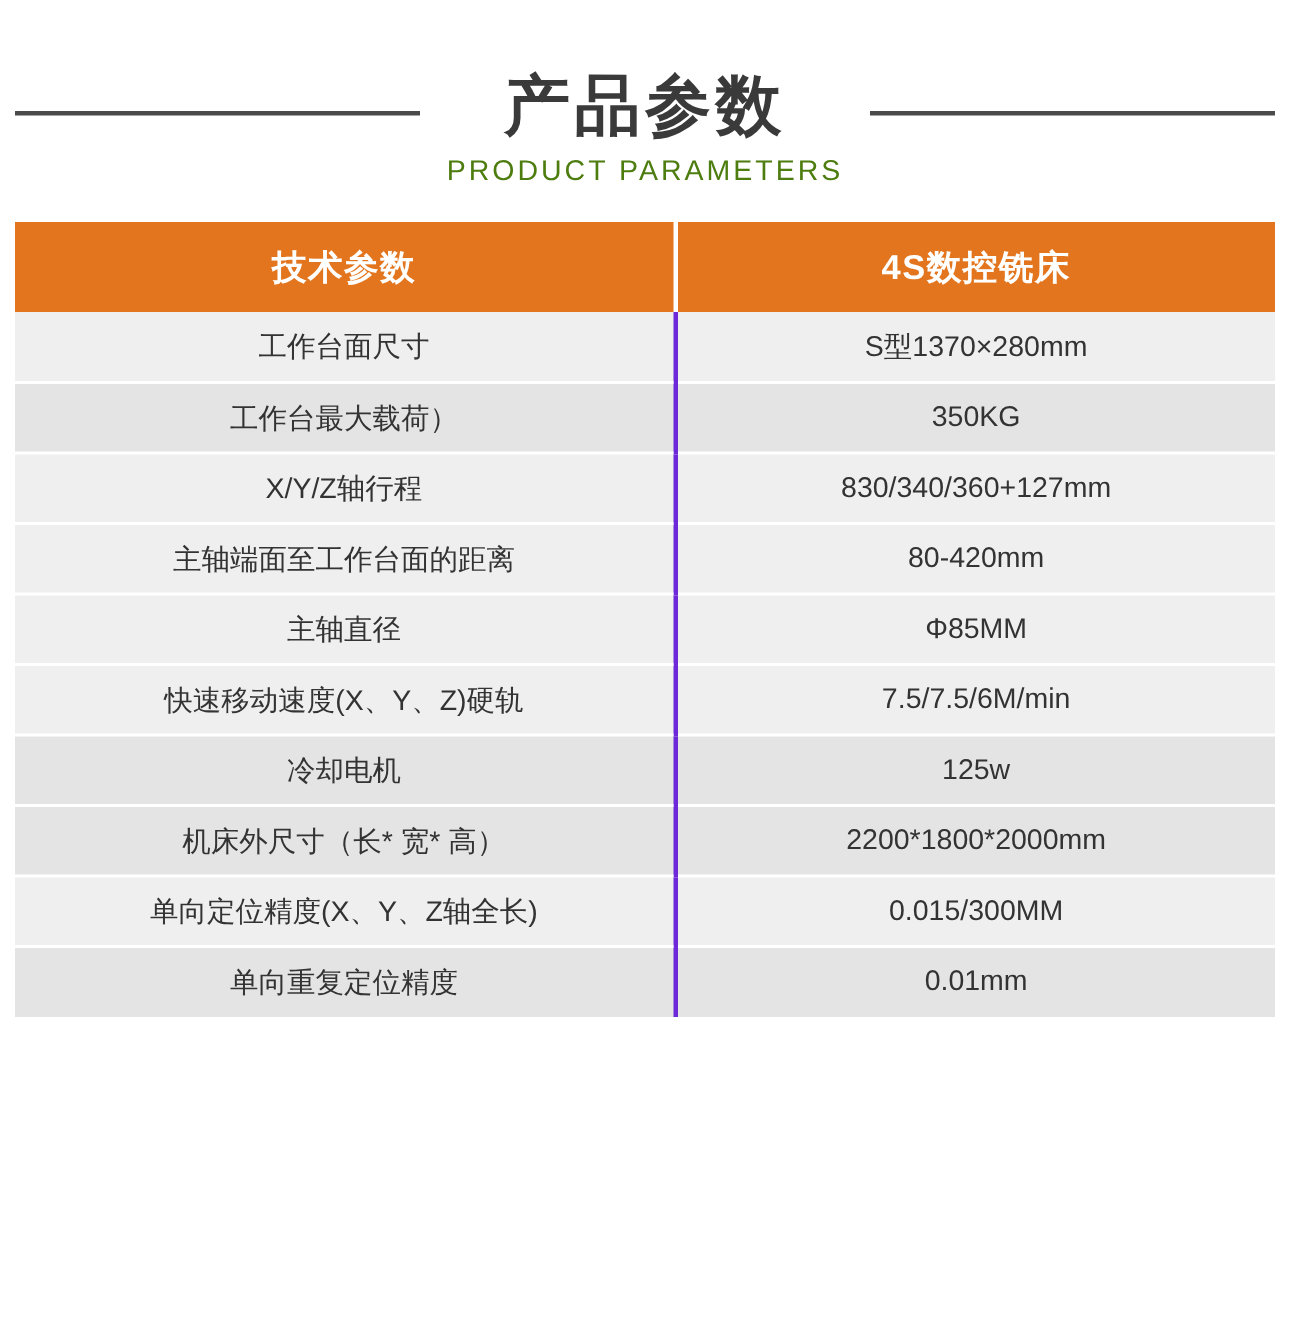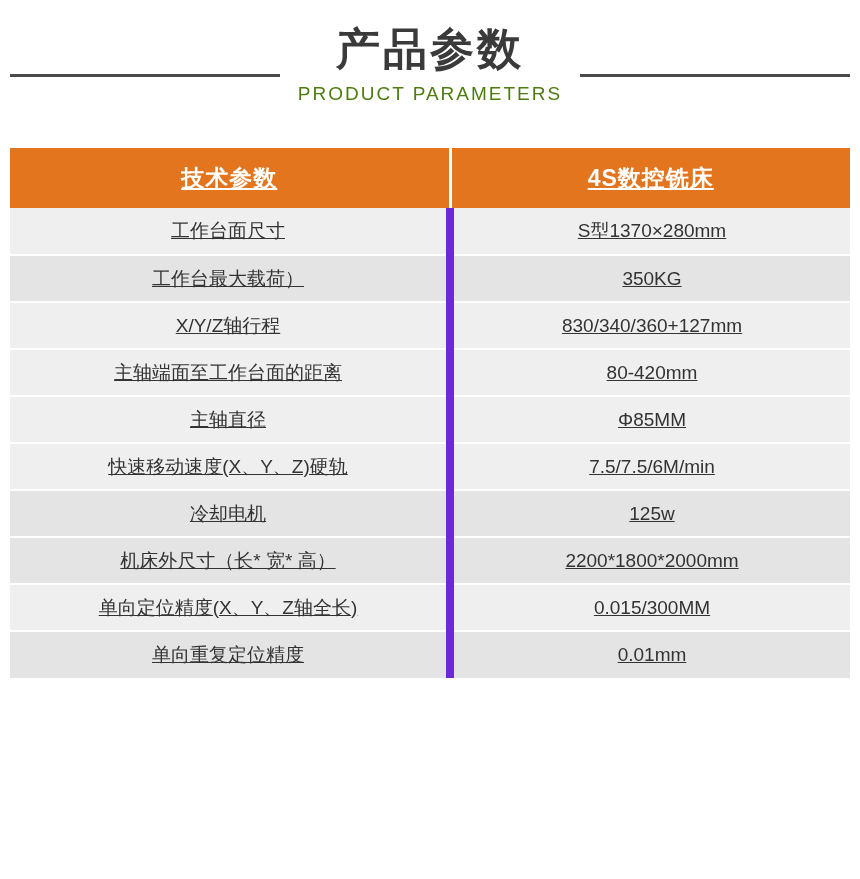--- a/index.html
+++ b/index.html
@@ -22,21 +22,21 @@
     background: #fff;
   }
 
   
   .header {
     position: relative;
     height: 148px;
     display: flex;
     flex-direction: column;
     align-items: center;
-    justify-content: flex-start;
+    justify-content: center;
   }
   .header-titles {
     display: flex;
     flex-direction: column;
     align-items: center;
     justify-content: center;
     width: 100%;
   }
   .title-cn {
     font-size: 44px;
@@ -86,27 +86,26 @@
   table.spec tr.head td.col-left {
     border-right: 3px solid #ffffff;
   }
   table.spec td {
     text-align: center;
     font-size: 19px;
     color: #333333;
     height: 47px;
     padding: 0 12px;
     box-sizing: border-box;
-    text-decoration: underline;
   }
   table.spec tr.row-a td { background: #efefef; }
   table.spec tr.row-b td { background: #e4e4e4; }
   table.spec td.col-left {
     width: 440px;
-    border-right: 8px solid #6d28d9;
+    border-right: 3px solid #6d28d9;
   }
   table.spec td.col-right {
     width: 400px;
   }
   table.spec tr.data td {
     border-bottom: 2px solid #ffffff;
   }
   table.spec tr.data:last-child td {
     border-bottom: none;
   }

